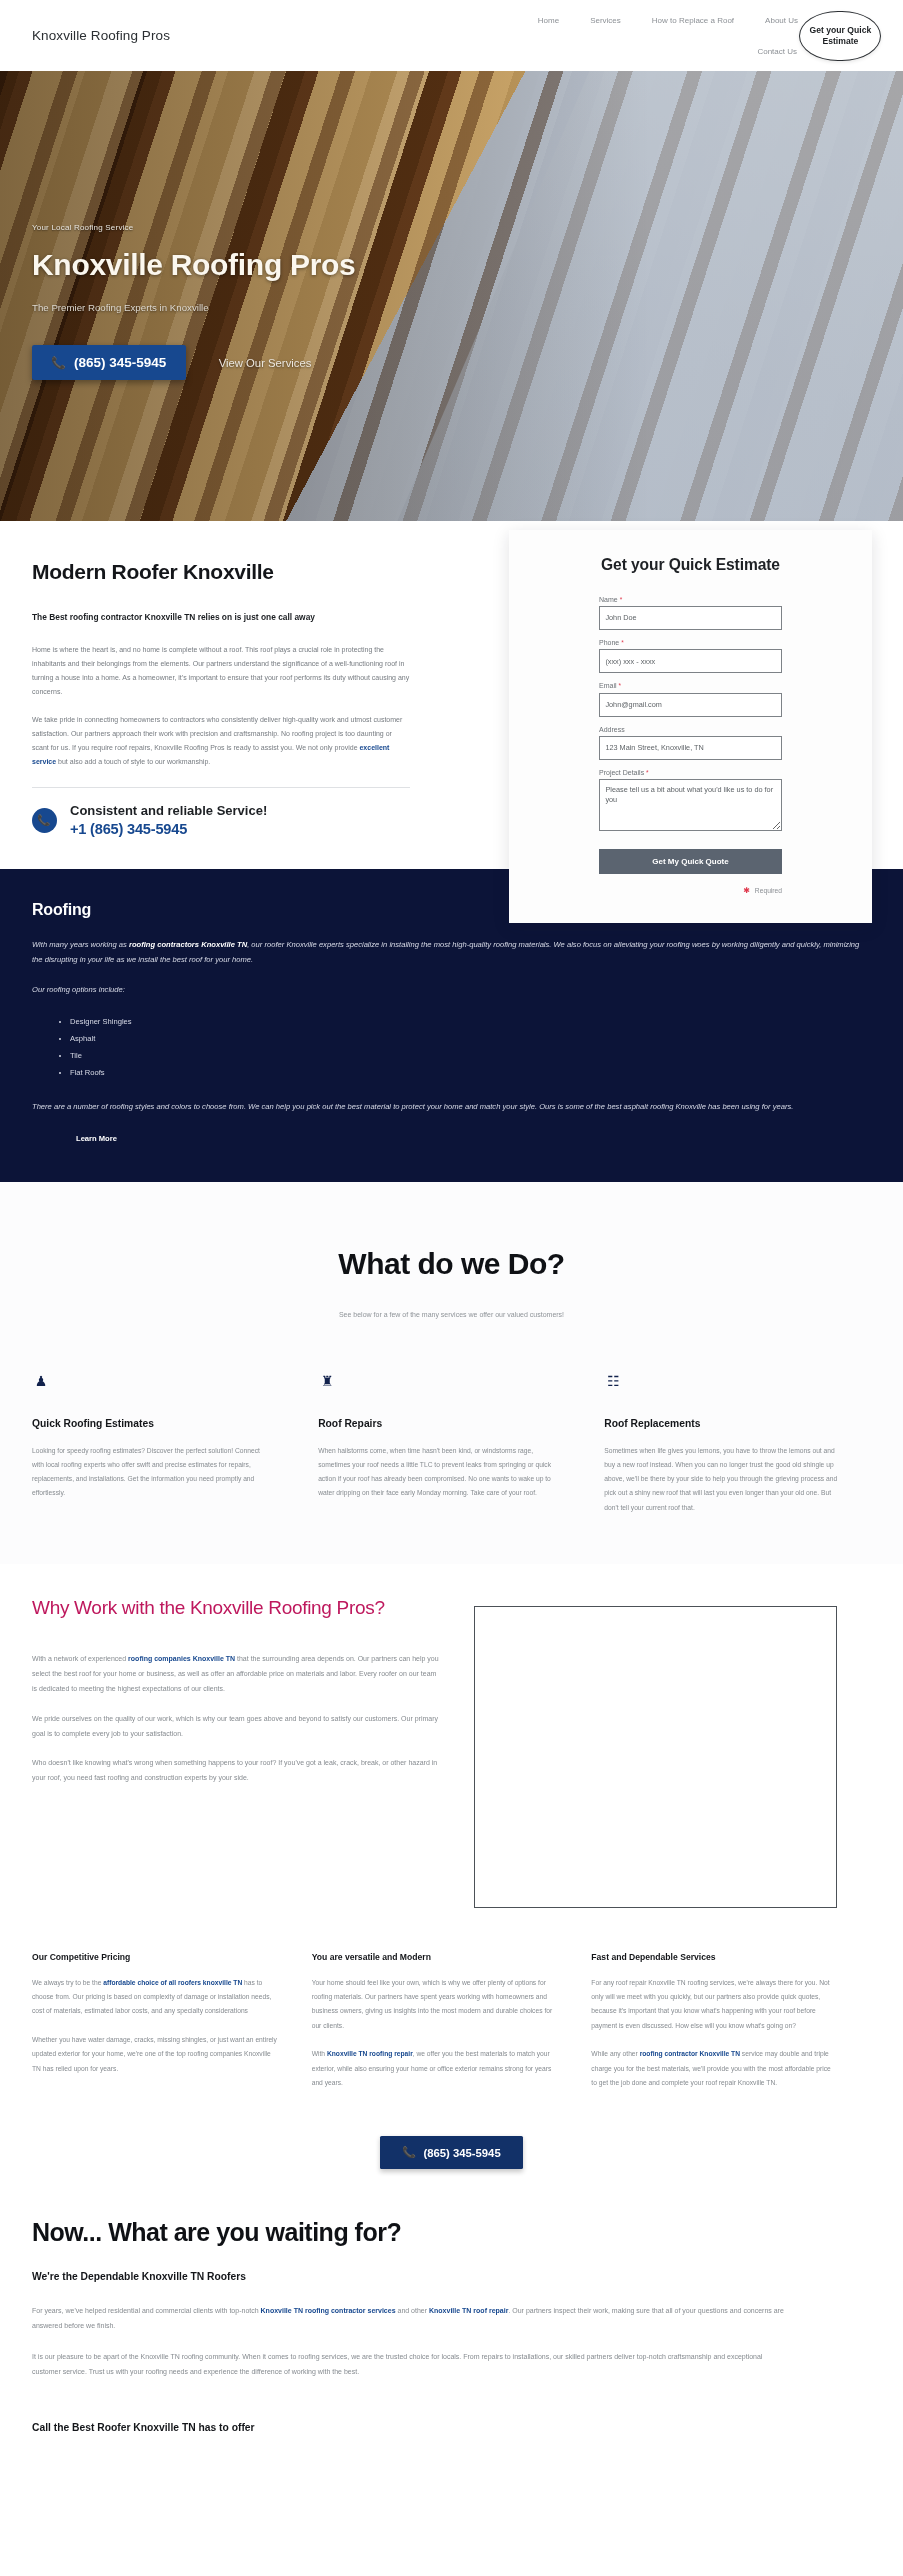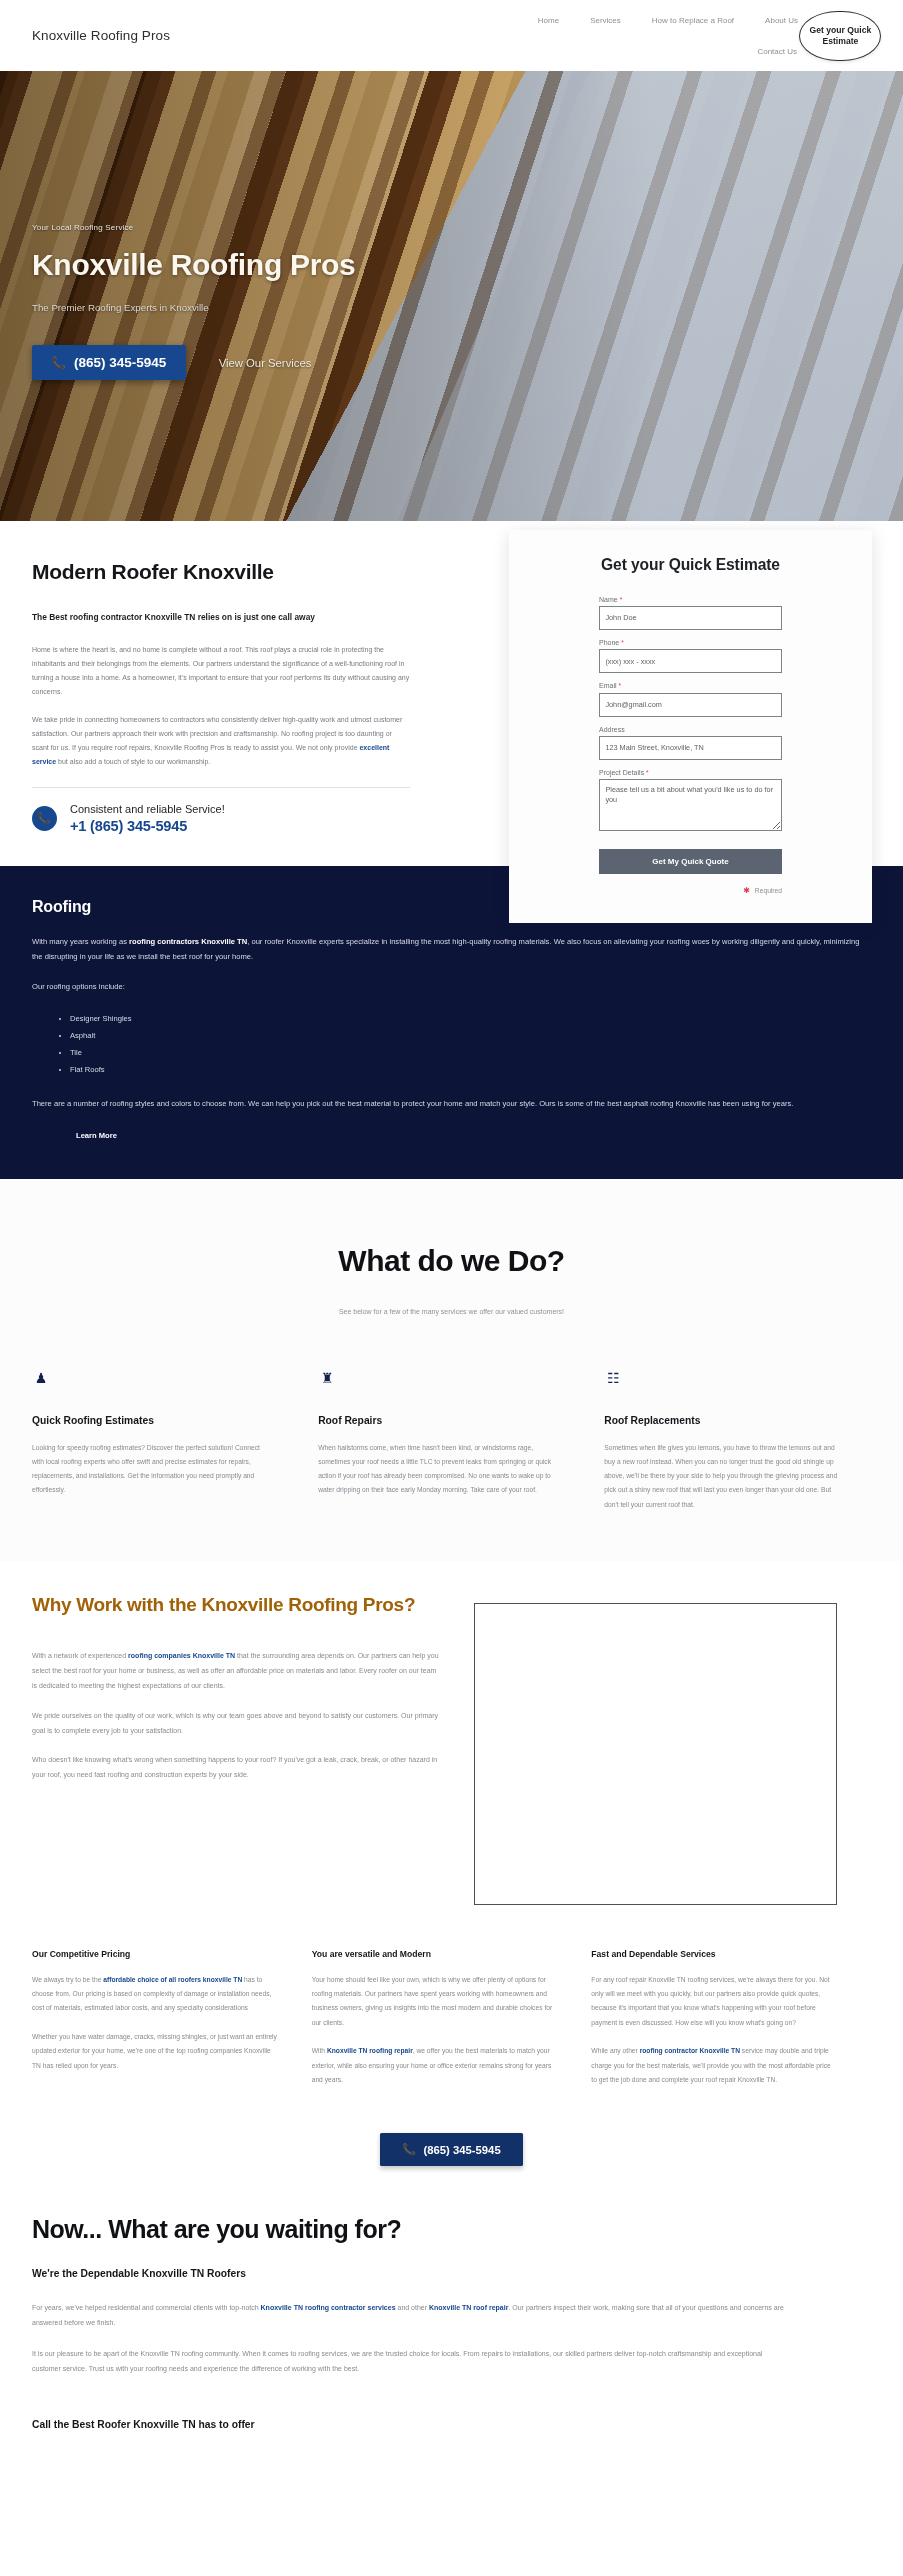--- a/index.html
+++ b/index.html
@@ -281,32 +281,32 @@
   .contact-row { display: flex; align-items: center; gap: 13px; }
   .contact-icon {
     width: 25px; height: 25px;
     border-radius: 50%;
     background: #17488f;
     color: #fff;
     display: flex; align-items: center; justify-content: center;
     font-size: 10.8px;
     flex: 0 0 auto;
   }
-  .contact-small { font-size: 11px; font-weight: 400; color: #1d2024; margin-bottom: 2.2px; }
+  .contact-small { font-size: 13px; font-weight: 700; color: #1d2024; margin-bottom: 2.2px; }
   .contact-phone { font-size: 14.6px; font-weight: 700; color: #17488f; letter-spacing: -0.2px; }
 
   
   .dark-panel {
     background: #0c1438;
     color: #e8eaf2;
     width: 903px;
     padding: 32px 32px 39px 32px;
   }
   .dark-h2 { font-size: 16px; font-weight: 700; color: #fff; margin-bottom: 18.3px; letter-spacing: -0.2px; }
-  .dark-p { font-size: 7.6px; line-height: 2.0; color: #d7dae6; margin-bottom: 15px; max-width: 842px; }
+  .dark-p { font-size: 7.6px; line-height: 2.0; color: #d7dae6; margin-bottom: 15px; max-width: 842px; font-style: italic; }
   .dark-p b { color: #fff; font-weight: 700; }
   .dark-list { margin: 5.4px 0 18.3px 38px; }
   .dark-list li { font-size: 7.6px; line-height: 2.25; color: #d7dae6; }
   .dark-link { font-size: 7.6px; color: #fff; font-weight: 700; text-decoration: none; cursor: pointer; display: inline-block; margin-top: 4.3px; margin-left: 44px; }
 
   
   .services {
     background: #fcfcfd;
     padding: 65px 32px 49px 32px;
     text-align: center;
@@ -328,21 +328,21 @@
   .card-p { font-size: 6.7px; color: #868b90; line-height: 2.1; }
 
   
   .why {
     padding: 32px 32px 21.6px 32px;
     display: flex;
     gap: 32px;
     align-items: flex-start;
   }
   .why-left { width: 410px; }
-  .why-h2 { font-size: 19px; font-weight: 700; color: #a16207; line-height: 1.25; letter-spacing: -0.3px; margin-bottom: 32px; }
+  .why-h2 { font-size: 19px; font-weight: 400; color: #be185d; line-height: 1.25; letter-spacing: -0.3px; margin-bottom: 32px; }
   .why-p { font-size: 7px; color: #868b90; line-height: 2.15; margin-bottom: 14px; }
   .why-p b { color: #17488f; font-weight: 700; }
   .why-media {
     width: 363px;
     height: 302px;
     border: 1.1px solid #4c5157;
     background: #ffffff;
     flex: 0 0 auto;
     margin-top: 10.8px;
   }

